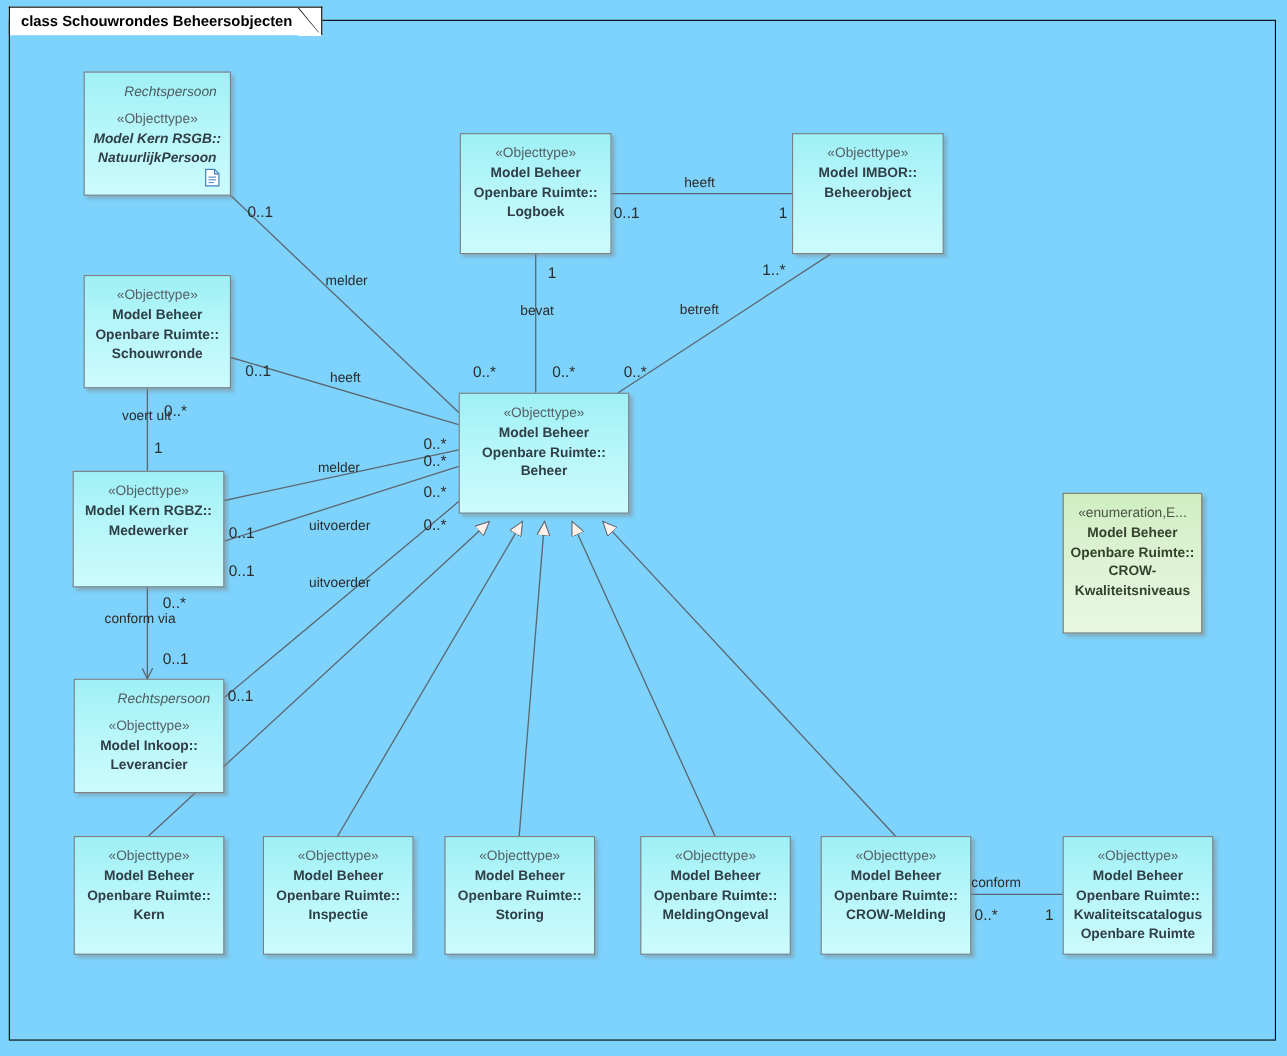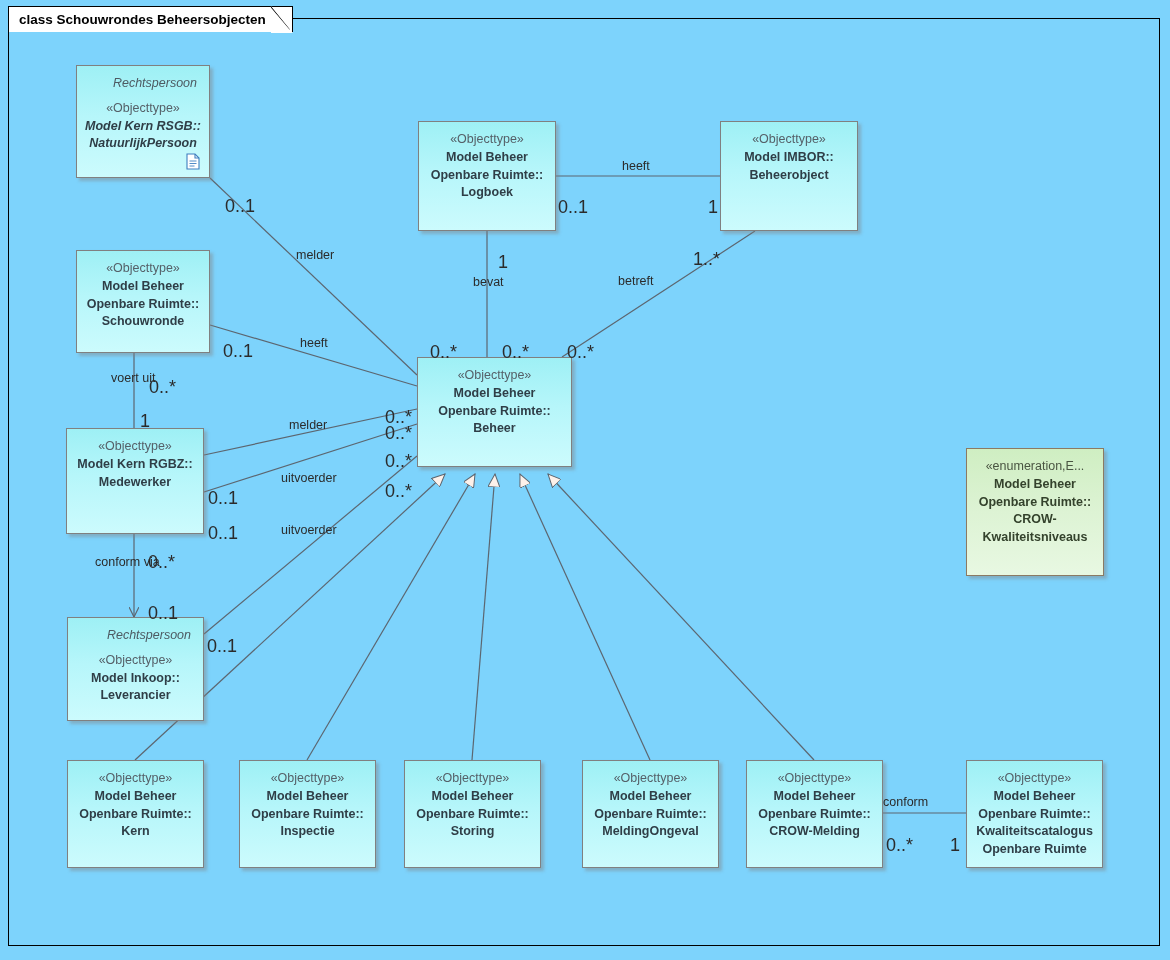--- a/index.html
+++ b/index.html
@@ -32,21 +32,21 @@
   .cls.green .nm{color:#34422c;}
   .rpers{font-size:12.5px;font-style:italic;color:#4d5a62;width:100%;text-align:right;
     padding-right:12px;box-sizing:border-box;line-height:1.35;}
   .ital .nm{font-style:italic;}
   .docicon{position:absolute;right:9px;bottom:7px;width:14px;height:17px;}
 
   
   #wires{position:absolute;left:0;top:0;width:1170px;height:960px;pointer-events:none;}
   .lbl{position:absolute;font-size:12.5px;color:#2b2b2b;white-space:nowrap;
     line-height:1;background:transparent;}
-  .mult{position:absolute;font-size:18px;color:#2b2b2b;white-space:nowrap;line-height:1;margin-top:12px;}
+  .mult{position:absolute;font-size:14px;color:#2b2b2b;white-space:nowrap;line-height:1;}
 </style>
 </head>
 <body>
 
 <div id="canvas">
 
   <div class="frame"></div>
   <div class="frame-tab">
     <span>class Schouwrondes Beheersobjecten</span>
     <span class="notch"></span>
@@ -175,21 +175,21 @@
         <div class="nm">Openbare Ruimte::</div>
         <div class="nm">CROW-Melding</div>
       </div>
       <div class="cls" style="left: 966px; top: 760px; width: 137px; height: 108px;">
         <div class="stereo">«Objecttype»</div>
         <div class="nm">Model Beheer</div>
         <div class="nm">Openbare Ruimte::</div>
         <div class="nm">Kwaliteitscatalogus</div>
         <div class="nm">Openbare Ruimte</div>
       </div>
-      <div class="cls green" style="left: 966px; top: 448px; width: 138px; height: 128px;">
+      <div class="cls green" style="left: 966px; top: 448px; width: 127px; height: 128px;">
         <div class="stereo">«enumeration,E...</div>
         <div class="nm">Model Beheer</div>
         <div class="nm">Openbare Ruimte::</div>
         <div class="nm">CROW-</div>
         <div class="nm">Kwaliteitsniveaus</div>
       </div>
     </div>
   <div id="labels">
       <div class="lbl" style="left: 296px; top: 249px;">melder</div>
       <div class="lbl" style="left: 300px; top: 337px;">heeft</div>

